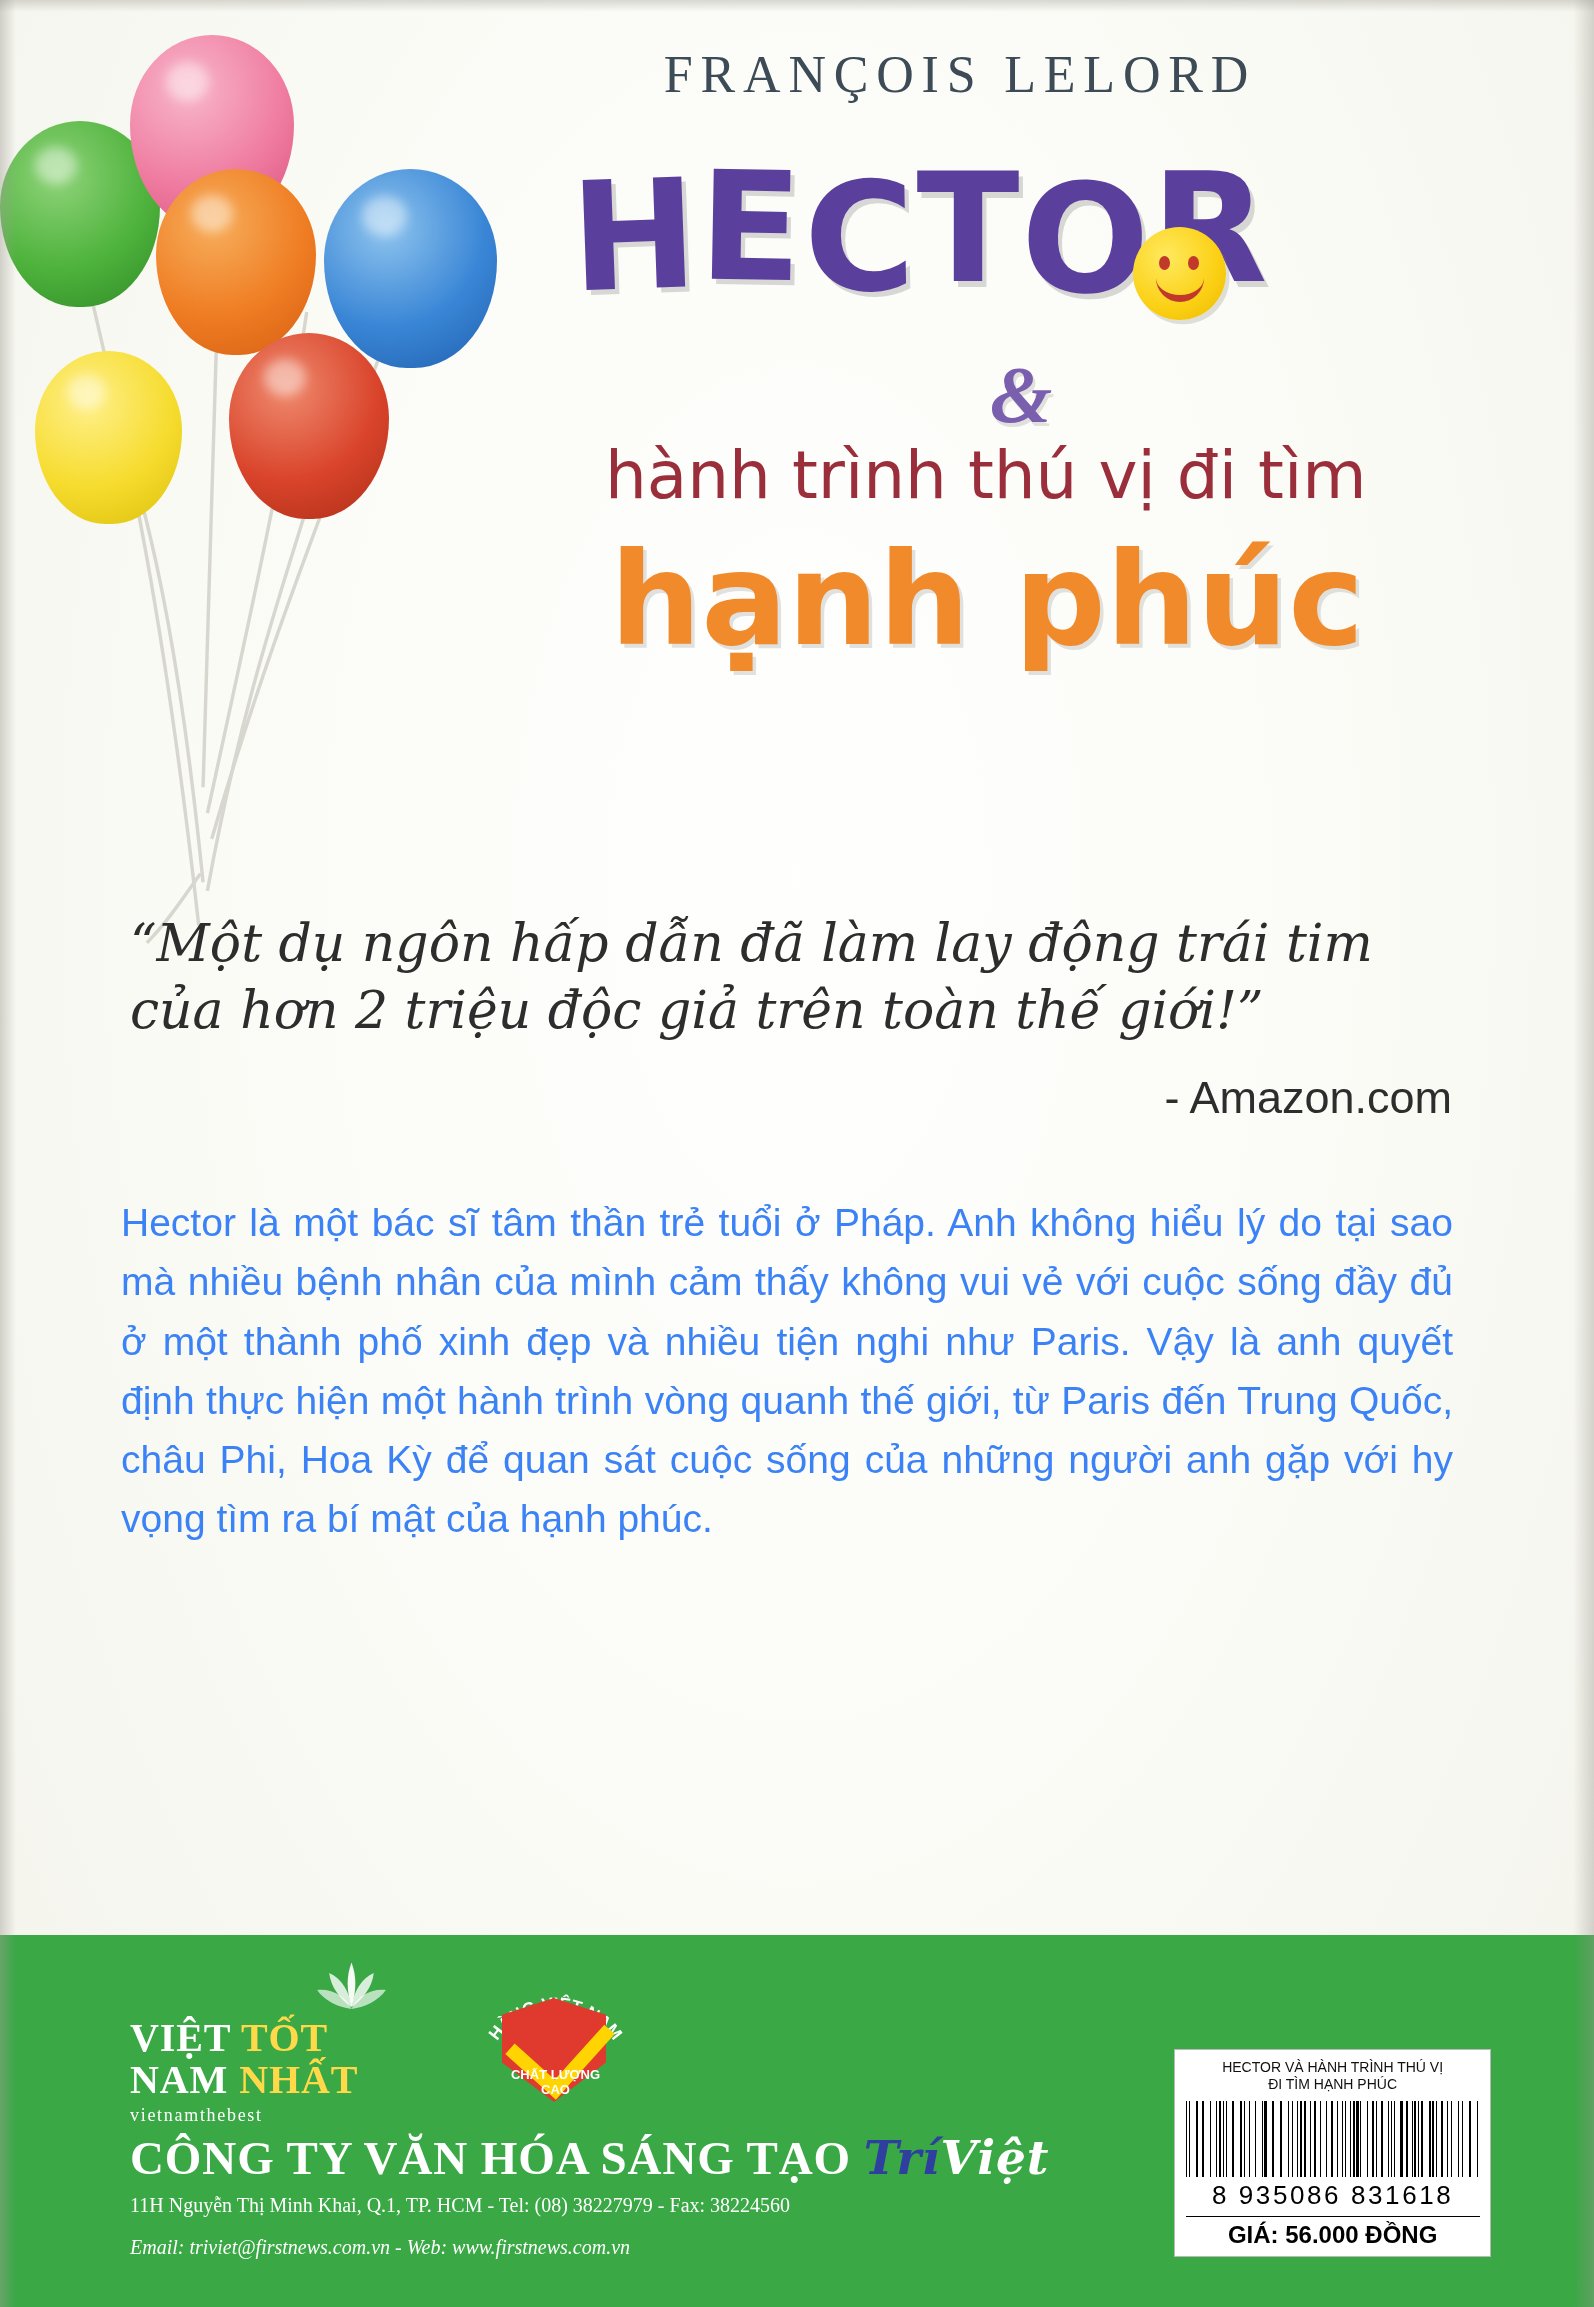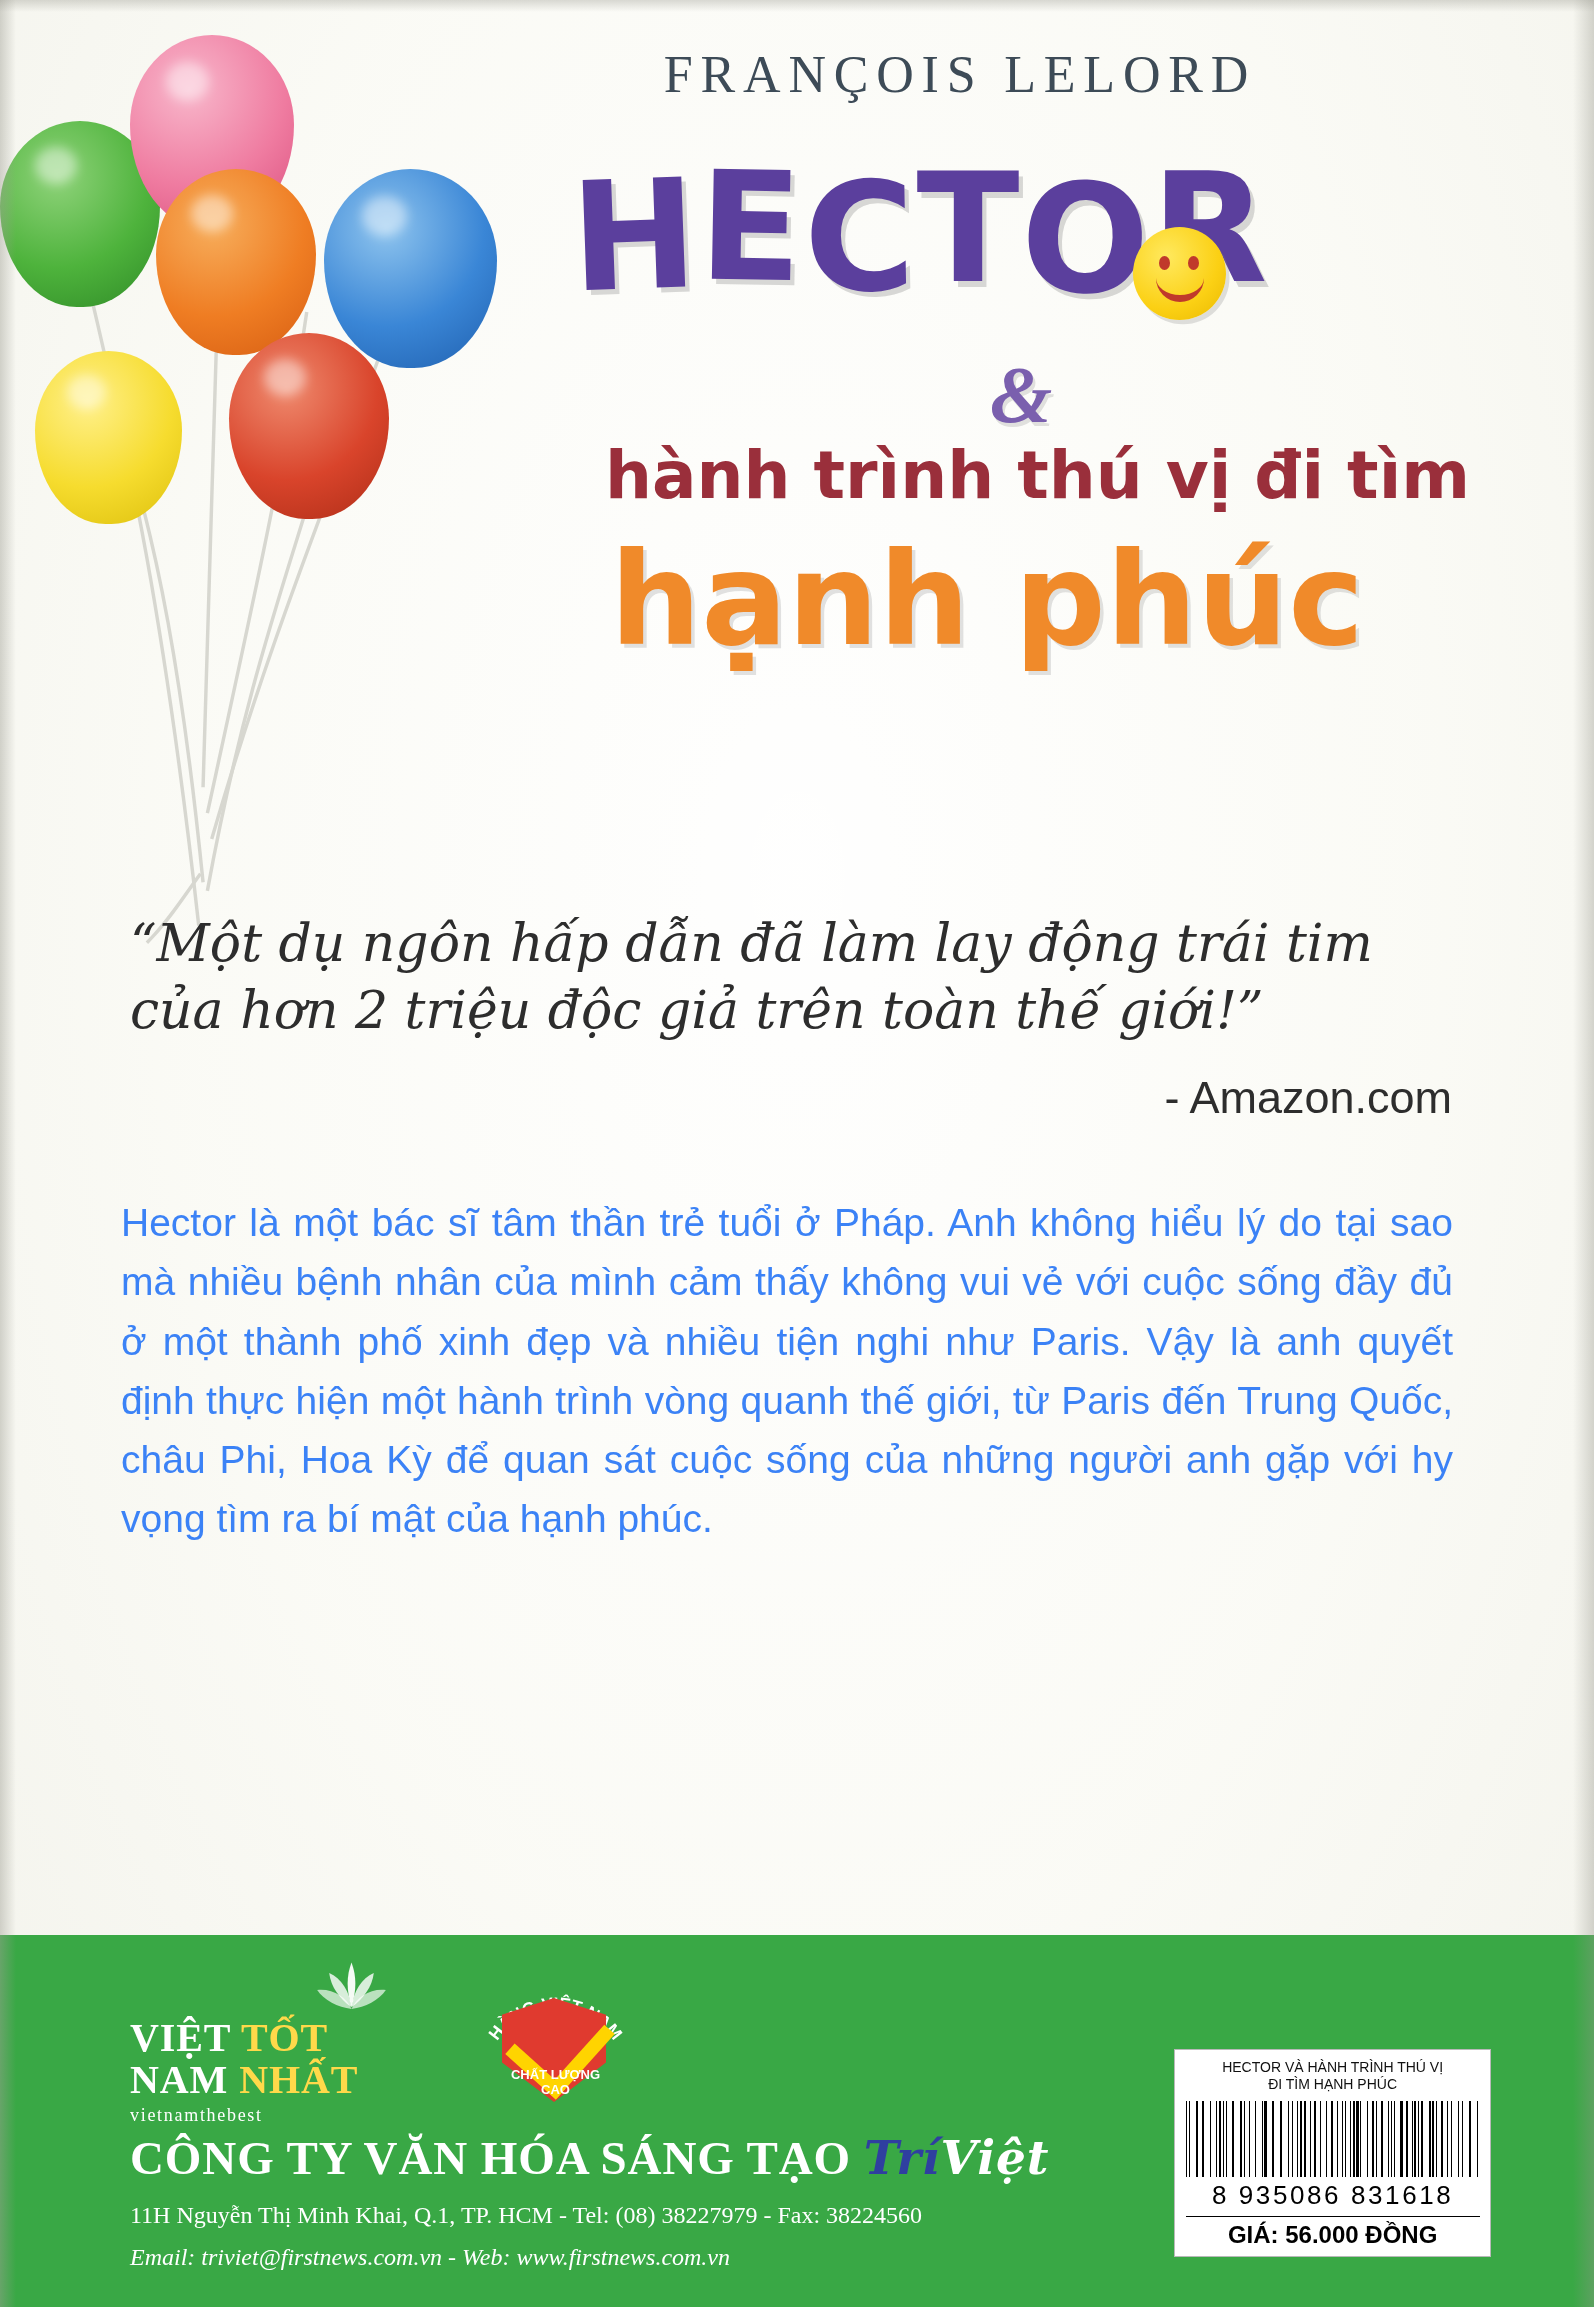--- a/index.html
+++ b/index.html
@@ -79,21 +79,21 @@
     border:0 solid #c0392b;border-bottom-width:7px;border-radius:0 0 35px 35px;
   }
   .amp{
     position:absolute;left:990px;top:350px;
     font-family:"Liberation Serif", serif;font-style:italic;font-weight:bold;
     font-size:80px;color:#7a5fae;
     text-shadow:2.6px 3.5px 0 rgba(140,140,140,0.25);
   }
   .sub1{
     position:absolute;left:605px;top:437px;
-    font-family:"DejaVu Sans", sans-serif;font-weight:bold;font-size:66px;
+    font-family:"DejaVu Sans", sans-serif;font-weight:normal;font-size:66px;
     color:#9a2f3b;letter-spacing:0px;
   }
   .sub2{
     position:absolute;left:610px;top:536px;
     font-family:"DejaVu Sans", sans-serif;font-weight:bold;font-size:128px;
     color:#f08a2a;line-height:1;
     text-shadow:3.5px 4.3px 0 rgba(140,140,140,0.25);
   }
 
   
@@ -155,21 +155,21 @@
 
   .publisher{
     position:absolute;left:130px;top:195px;width:1020px;
     font-family:"Liberation Serif", serif;font-weight:bold;
     font-size:47px;color:#ffffff;letter-spacing:0.9px;white-space:nowrap;
   }
   .publisher .tri{color:#2f3fa0;font-family:"DejaVu Serif",serif;font-style:italic;}
   .publisher .viet{color:#ffffff;font-family:"DejaVu Serif",serif;font-style:italic;}
   .pub-line{
     position:absolute;left:130px;width:1020px;
-    font-family:"Liberation Serif", serif;color:#ffffff;font-size:24px;white-space:nowrap;margin-top:8px;
+    font-family:"Liberation Serif", serif;color:#ffffff;font-size:20px;white-space:nowrap;
   }
   .pub-line.a{top:259px;}
   .pub-line.b{top:301px;font-style:italic;}
 
   
   .barcode-box{
     position:absolute;right:104px;bottom:50px;width:294px;
     background:#ffffff;border:0.9px solid #b9b9b9;padding:8.6px 10.4px 7px 10.4px;
     font-family:"Liberation Sans", sans-serif;
   }

